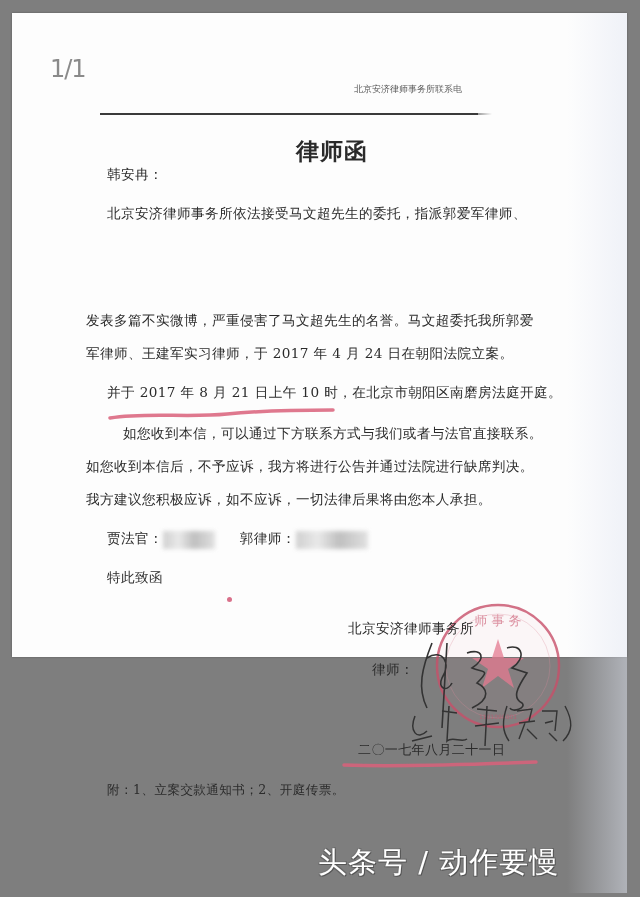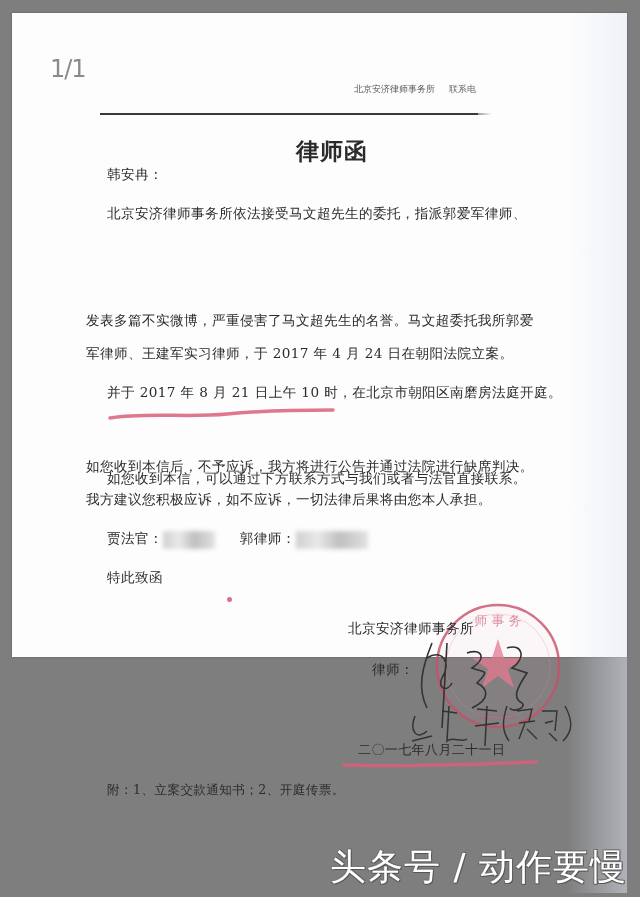--- a/index.html
+++ b/index.html
@@ -15,21 +15,21 @@
     }
     .page-indicator {
       position: absolute; left: 38px; top: 42px;
       font-family: "DejaVu Sans", "Liberation Sans", sans-serif;
       font-size: 24px; color: #8a8a8a; letter-spacing: -1px;
     }
     .header-info {
       position: absolute; left: 342px; top: 70px;
       font-size: 9px; color: #555; white-space: nowrap;
     }
-    .header-info .contact { margin-left: 14px; color: #666; }
+    .header-info .contact { color: #666; }
     .header-rule {
       position: absolute; left: 88px; top: 100px; width: 378px; height: 2px;
       background: #3a3a3a;
     }
     .header-rule-fade {
       position: absolute; left: 466px; top: 100px; width: 14px; height: 2px;
       background: linear-gradient(to right, #9a9a9a, rgba(200,200,200,0));
     }
     .title {
       position: absolute; left: 0; width: 640px; top: 123px; text-align: center;
@@ -42,23 +42,23 @@
     }
     .blur {
       display: inline-block; height: 18px; vertical-align: middle;
       background: linear-gradient(90deg, #c8c8c8, #e6e6e6 30%, #b5b5b5 60%, #dcdcdc);
       filter: blur(2px); opacity: 0.85;
     }
     .underline-svg { position: absolute; pointer-events: none; }
     .stamp { position: absolute; left: 421px; top: 588px; width: 130px; height: 130px; }
     .signature { position: absolute; pointer-events: none; }
     .watermark {
-      position: absolute; left: 330px; top: 843px;
+      position: absolute; left: 318px; top: 843px;
       font-family: "DejaVu Sans", "Liberation Sans", sans-serif;
-      font-size: 36px; color: #ffffff; letter-spacing: 1px;
+      font-size: 29px; color: #ffffff; letter-spacing: 1px;
       text-shadow: 1px 1px 0 #555, -1px -1px 0 #777, 1px -1px 0 #666, -1px 1px 0 #666;
       white-space: nowrap;
     }
     .dot { position: absolute; width: 5px; height: 5px; border-radius: 50%; background: #d9708a; }
     .shade-right {
       position: absolute; right: 0; top: 0; width: 60px; height: 880px;
       background: linear-gradient(to right, rgba(230,235,245,0), rgba(225,230,242,0.5));
     }
   </style>
 </head>
@@ -83,21 +83,21 @@
 
   <div class="text" style="left:74px;top:299px;text-align:center;">发表多篇不实微博，严重侵害了马文超先生的名誉。马文超委托我所郭爱</div>
   <div class="text" style="left:74px;top:332px;">军律师、王建军实习律师，于 2017 年 4 月 24 日在朝阳法院立案。</div>
 
   <div class="text" style="left:95px;top:371px;">并于 2017 年 8 月 21 日上午 10 时，在北京市朝阳区南磨房法庭开庭。</div>
 
   <svg class="underline-svg" style="left:95px;top:393px;" width="230" height="18">
     <path d="M3 12 C 40 6, 80 12, 120 8 S 200 4, 226 4" stroke="#d9607a" stroke-width="3.5" fill="none" stroke-linecap="round" opacity="0.85"></path>
   </svg>
 
-  <div class="text" style="left:95px;top:412px;margin-top:45px;">如您收到本信，可以通过下方联系方式与我们或者与法官直接联系。</div>
+  <div class="text" style="left:111px;top:412px;">如您收到本信，可以通过下方联系方式与我们或者与法官直接联系。</div>
   <div class="text" style="left:74px;top:445px;">如您收到本信后，不予应诉，我方将进行公告并通过法院进行缺席判决。</div>
   <div class="text" style="left:74px;top:478px;">我方建议您积极应诉，如不应诉，一切法律后果将由您本人承担。</div>
 
   <div class="text" style="left:95px;top:517px;text-align:right;">
     <span>贾法官：</span><span class="blur" style="width:52px;"></span>
     <span style="margin-left:20px;">郭律师：</span><span class="blur" style="width:72px;"></span>
   </div>
 
   <div class="text" style="left:95px;top:556px;">特此致函</div>
 

